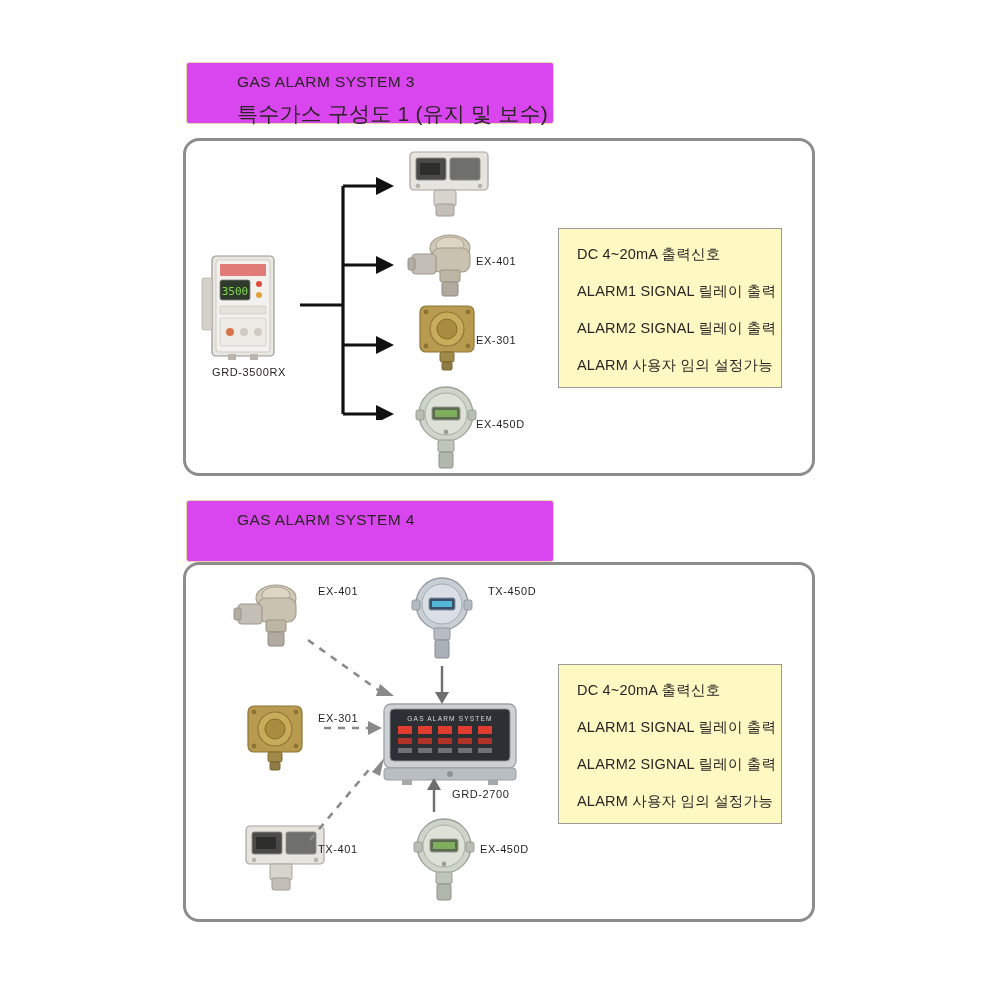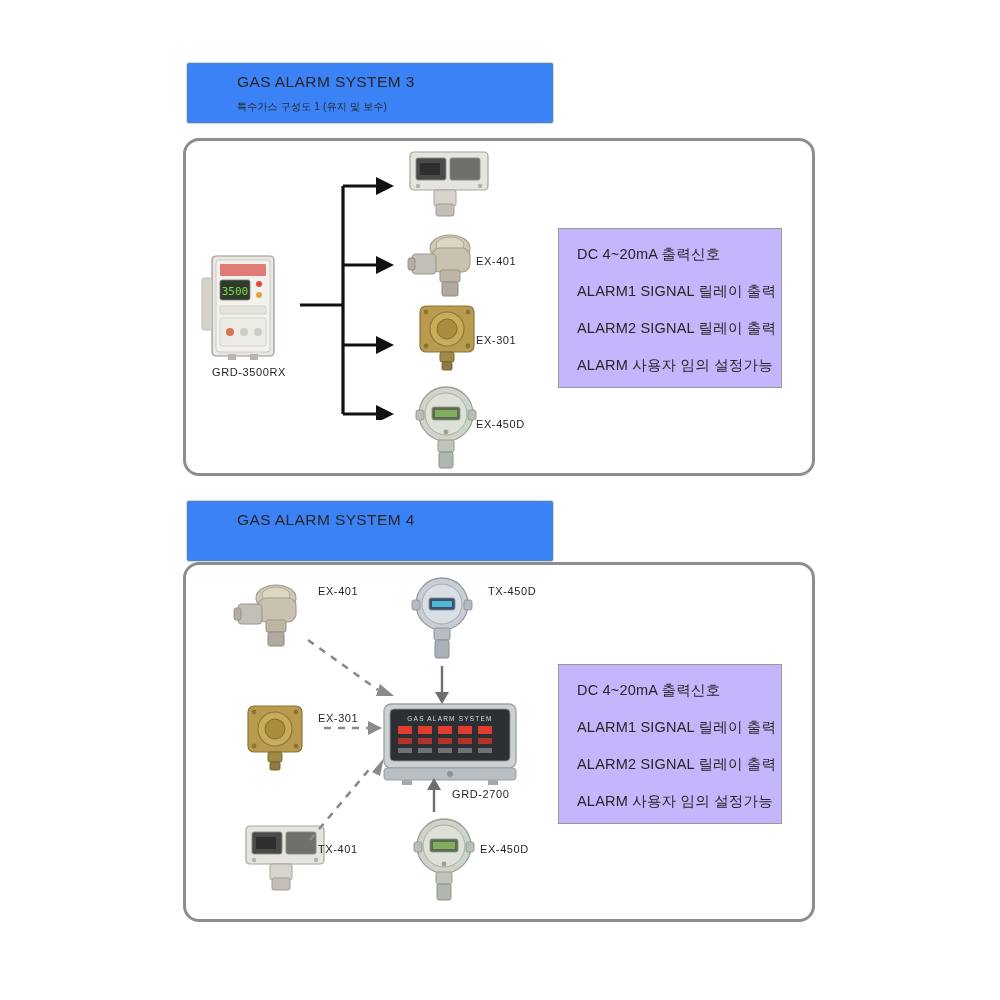--- a/index.html
+++ b/index.html
@@ -12,55 +12,55 @@
     height: 1000px;
     font-family: "Liberation Sans", sans-serif;
     color: #231f20;
     position: relative;
     overflow: hidden;
   }
 
   
   .banner {
     position: absolute;
-    background: #3b82f6;
+    background: #d946ef;
     border: 1px solid #e4d9a8;
     border-radius: 3px;
     padding: 10px 20px 12px 50px;
     box-sizing: border-box;
   }
   .banner .line1 {
     font-size: 15.5px;
     letter-spacing: 0.4px;
     color: #2a2523;
     margin-bottom: 9px;
     white-space: nowrap;
   }
   .banner .line2 {
-    font-size: 10px;
+    font-size: 21px;
     letter-spacing: 0.2px;
     color: #2a2523;
     white-space: nowrap;
   }
 
   
   .panel {
     position: absolute;
     border: 3px solid #8d8d8d;
     border-radius: 16px;
     box-sizing: border-box;
     background: #ffffff;
   }
 
   
   .specbox {
     position: absolute;
     border: 1px solid #9a9a9a;
     box-sizing: border-box;
-    background: #c4b5fd;
+    background: #fef9c3;
     padding: 16px 18px;
   }
   .specbox .spec-line {
     font-size: 14.5px;
     color: #2a2523;
     margin: 0 0 18px 0;
     white-space: nowrap;
     letter-spacing: 0.2px;
   }
   .specbox .spec-line:last-child { margin-bottom: 0; }

